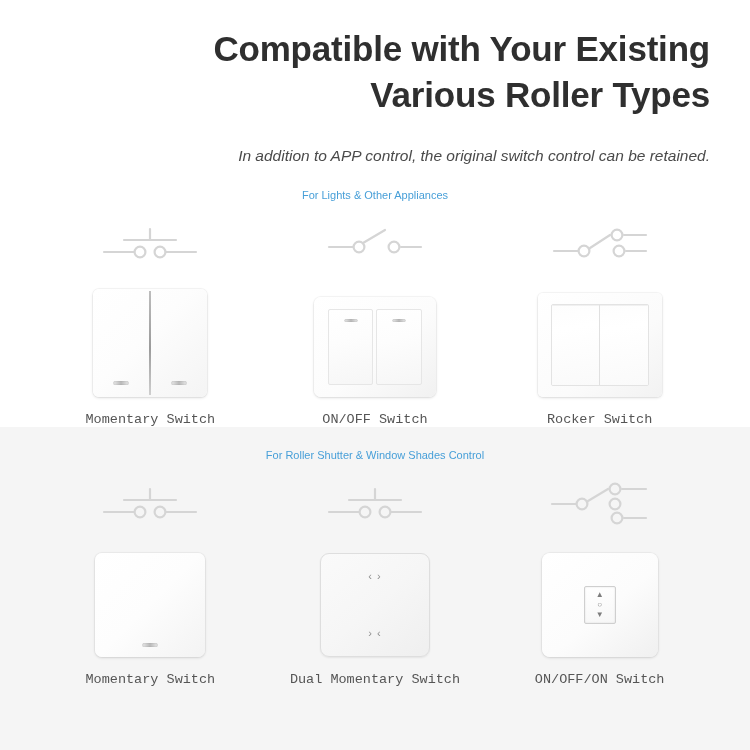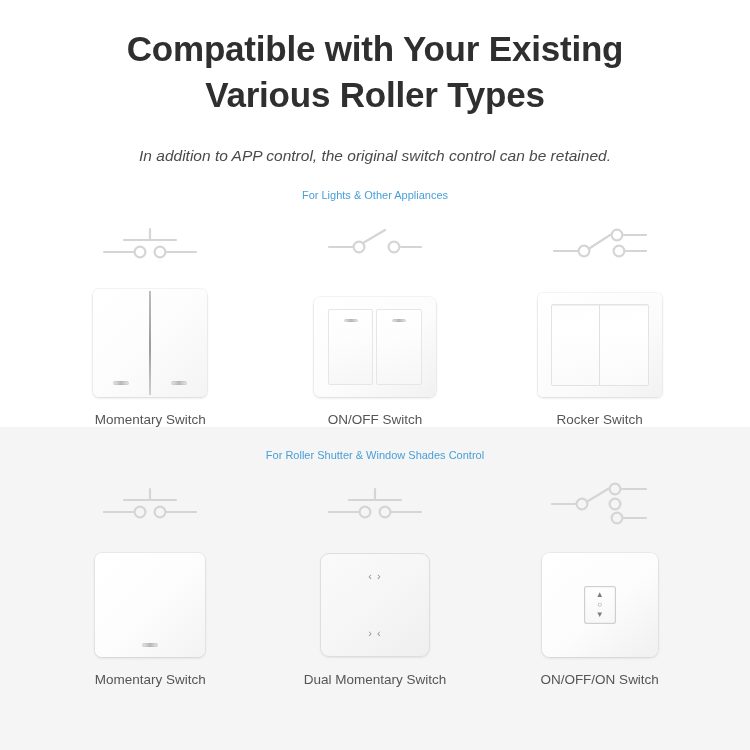--- a/index.html
+++ b/index.html
@@ -19,21 +19,21 @@
     width: 750px;
     height: 750px;
     position: relative;
     display: flex;
     flex-direction: column;
   }
 
   
   .heading-block {
     padding: 26px 40px 0 40px;
-    text-align: center;
+    text-align: right;
   }
   .main-title {
     font-size: 35px;
     font-weight: bold;
     line-height: 1.32;
     color: #2f2f2f;
     letter-spacing: -0.2px;
     margin: 0;
   }
   .subtitle {
@@ -234,20 +234,21 @@
     font-size: 8px;
     color: #7d7d7d;
     line-height: 1;
   }
 
   .caption {
     margin-top: 15px;
     font-size: 13.5px;
     color: #555555;
     text-align: center;
+    font-family: Liberation Mono, monospace;
   }
 </style>
 </head>
 <body>
 
 <div class="page">
 
   <div class="heading-block">
     <h1 class="main-title">
       <span>Compatible with Your Existing</span><br>

